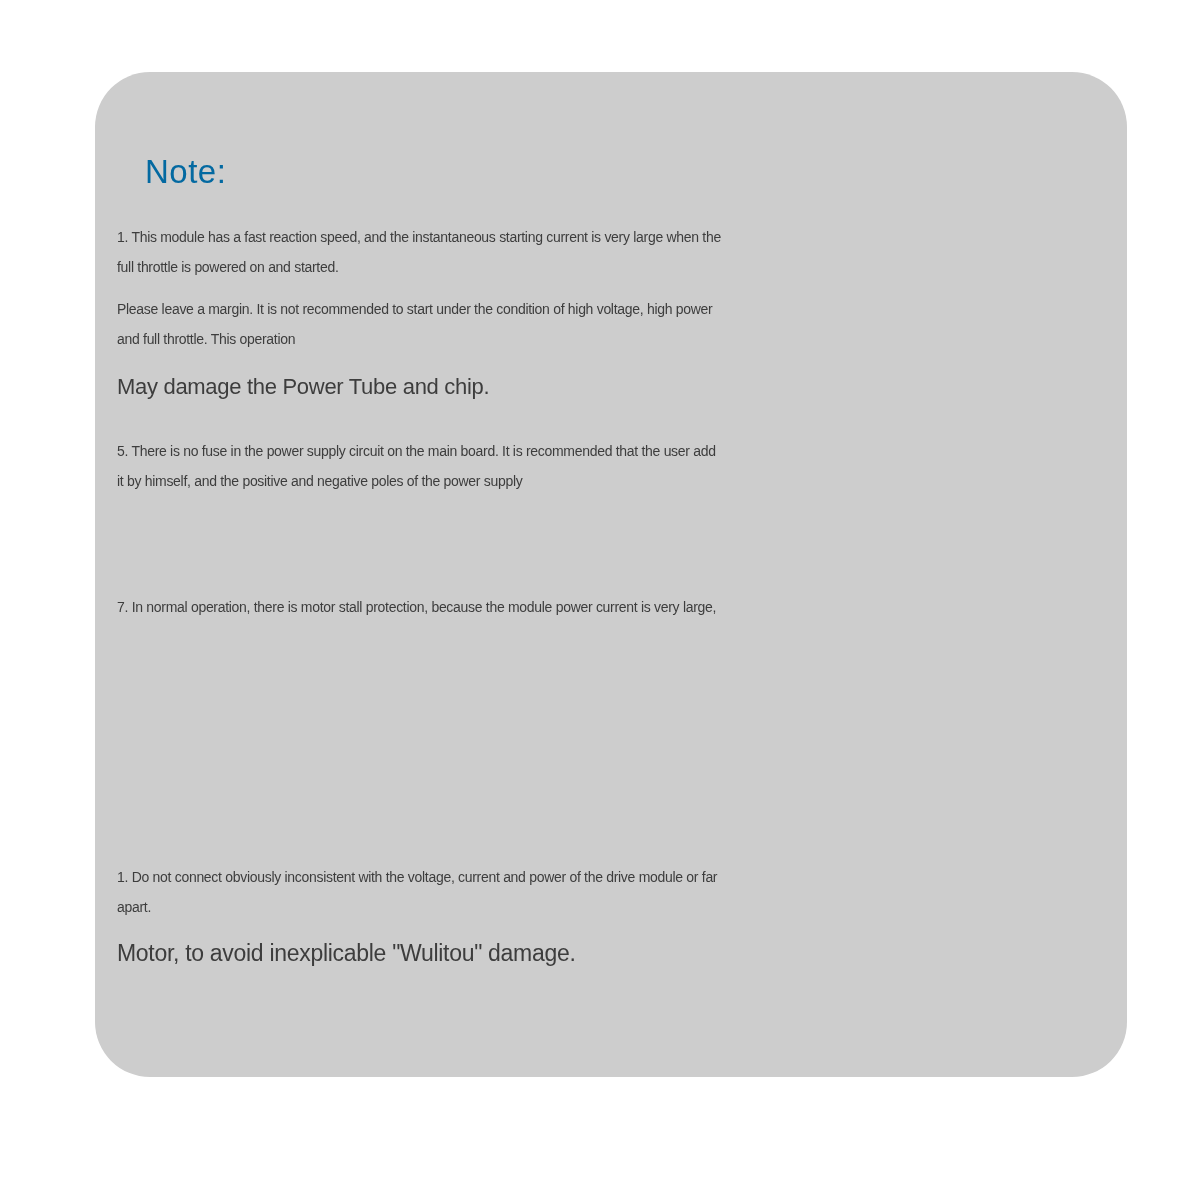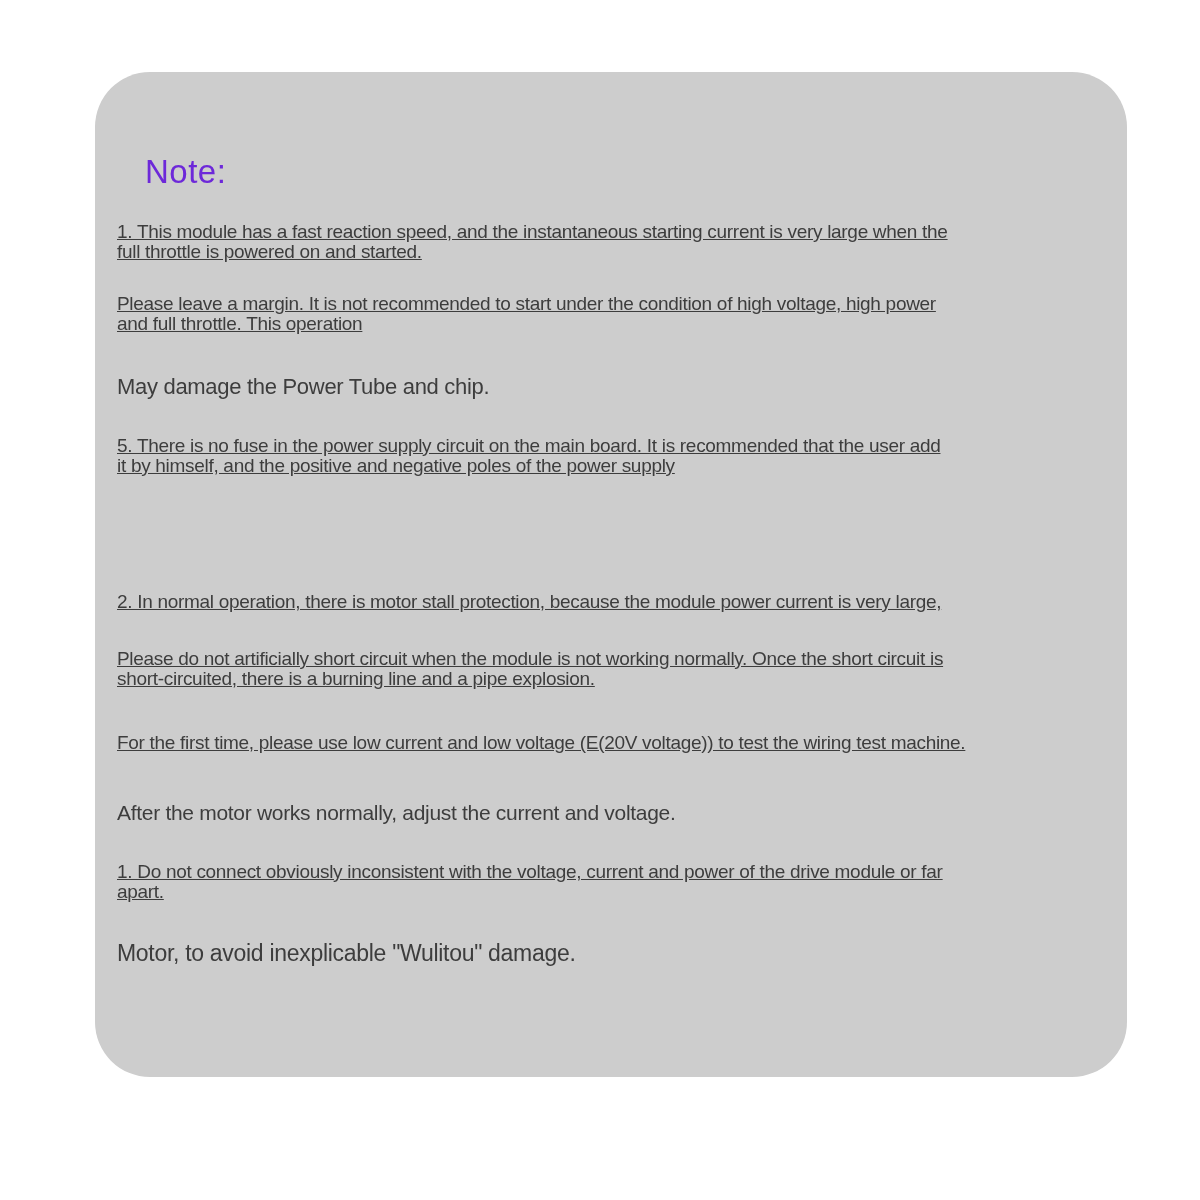--- a/index.html
+++ b/index.html
@@ -26,36 +26,35 @@
     background: #cdcdcd;
     border-radius: 55px;
   }
   .heading {
     position: absolute;
     left: 50px;
     top: 81px;
     margin: 0;
     font-size: 33px;
     font-weight: 400;
-    color: #6d28d9;
+    color: #0369a1;
     letter-spacing: 0.5px;
   }
   .para {
     position: absolute;
     left: 22px;
     width: 1005px;
     margin: 0;
     color: #3d3d3d;
     white-space: pre-line;
     letter-spacing: -0.3px;
   }
   .body {
-    font-size: 19px;
-    line-height: 20px;
-    text-decoration: underline;
+    font-size: 14px;
+    line-height: 30px;
   }
   .em {
     font-size: 22px;
     line-height: 25px;
   }
   .em-sm {
     font-size: 21px;
     line-height: 24px;
   }
   .lg {
@@ -75,27 +74,23 @@
 
     <p class="para em" style="top:302px">May damage the Power Tube and chip.</p>
 
     <p class="para body" style="top:222px">Please leave a margin. It is not recommended to start under the condition of high voltage, high power
 and full throttle. This operation</p>
 
     <p class="para body" style="top:364px">5. There is no fuse in the power supply circuit on the main board. It is recommended that the user add
 it by himself, and the positive and negative poles of the power supply</p>
 
 
-    <p class="para body" style="top:520px">2. In normal operation, there is motor stall protection, because the module power current is very large,</p>
+    <p class="para body" style="top:520px">7. In normal operation, there is motor stall protection, because the module power current is very large,</p>
 
-    <p class="para body" style="top:577px">Please do not artificially short circuit when the module is not working normally. Once the short circuit is
-short-circuited, there is a burning line and a pipe explosion.</p>
 
-    <p class="para body" style="top:661px">For the first time, please use low current and low voltage (E(20V voltage)) to test the wiring test machine.</p>
 
-    <p class="para em-sm" style="top:729px">After the motor works normally, adjust the current and voltage.</p>
 
     <p class="para body" style="top:790px">1. Do not connect obviously inconsistent with the voltage, current and power of the drive module or far
 apart.</p>
 
     <p class="para lg" style="top:868px">Motor, to avoid inexplicable "Wulitou" damage.</p>
   </div>
 </div>
 
 </body></html>

